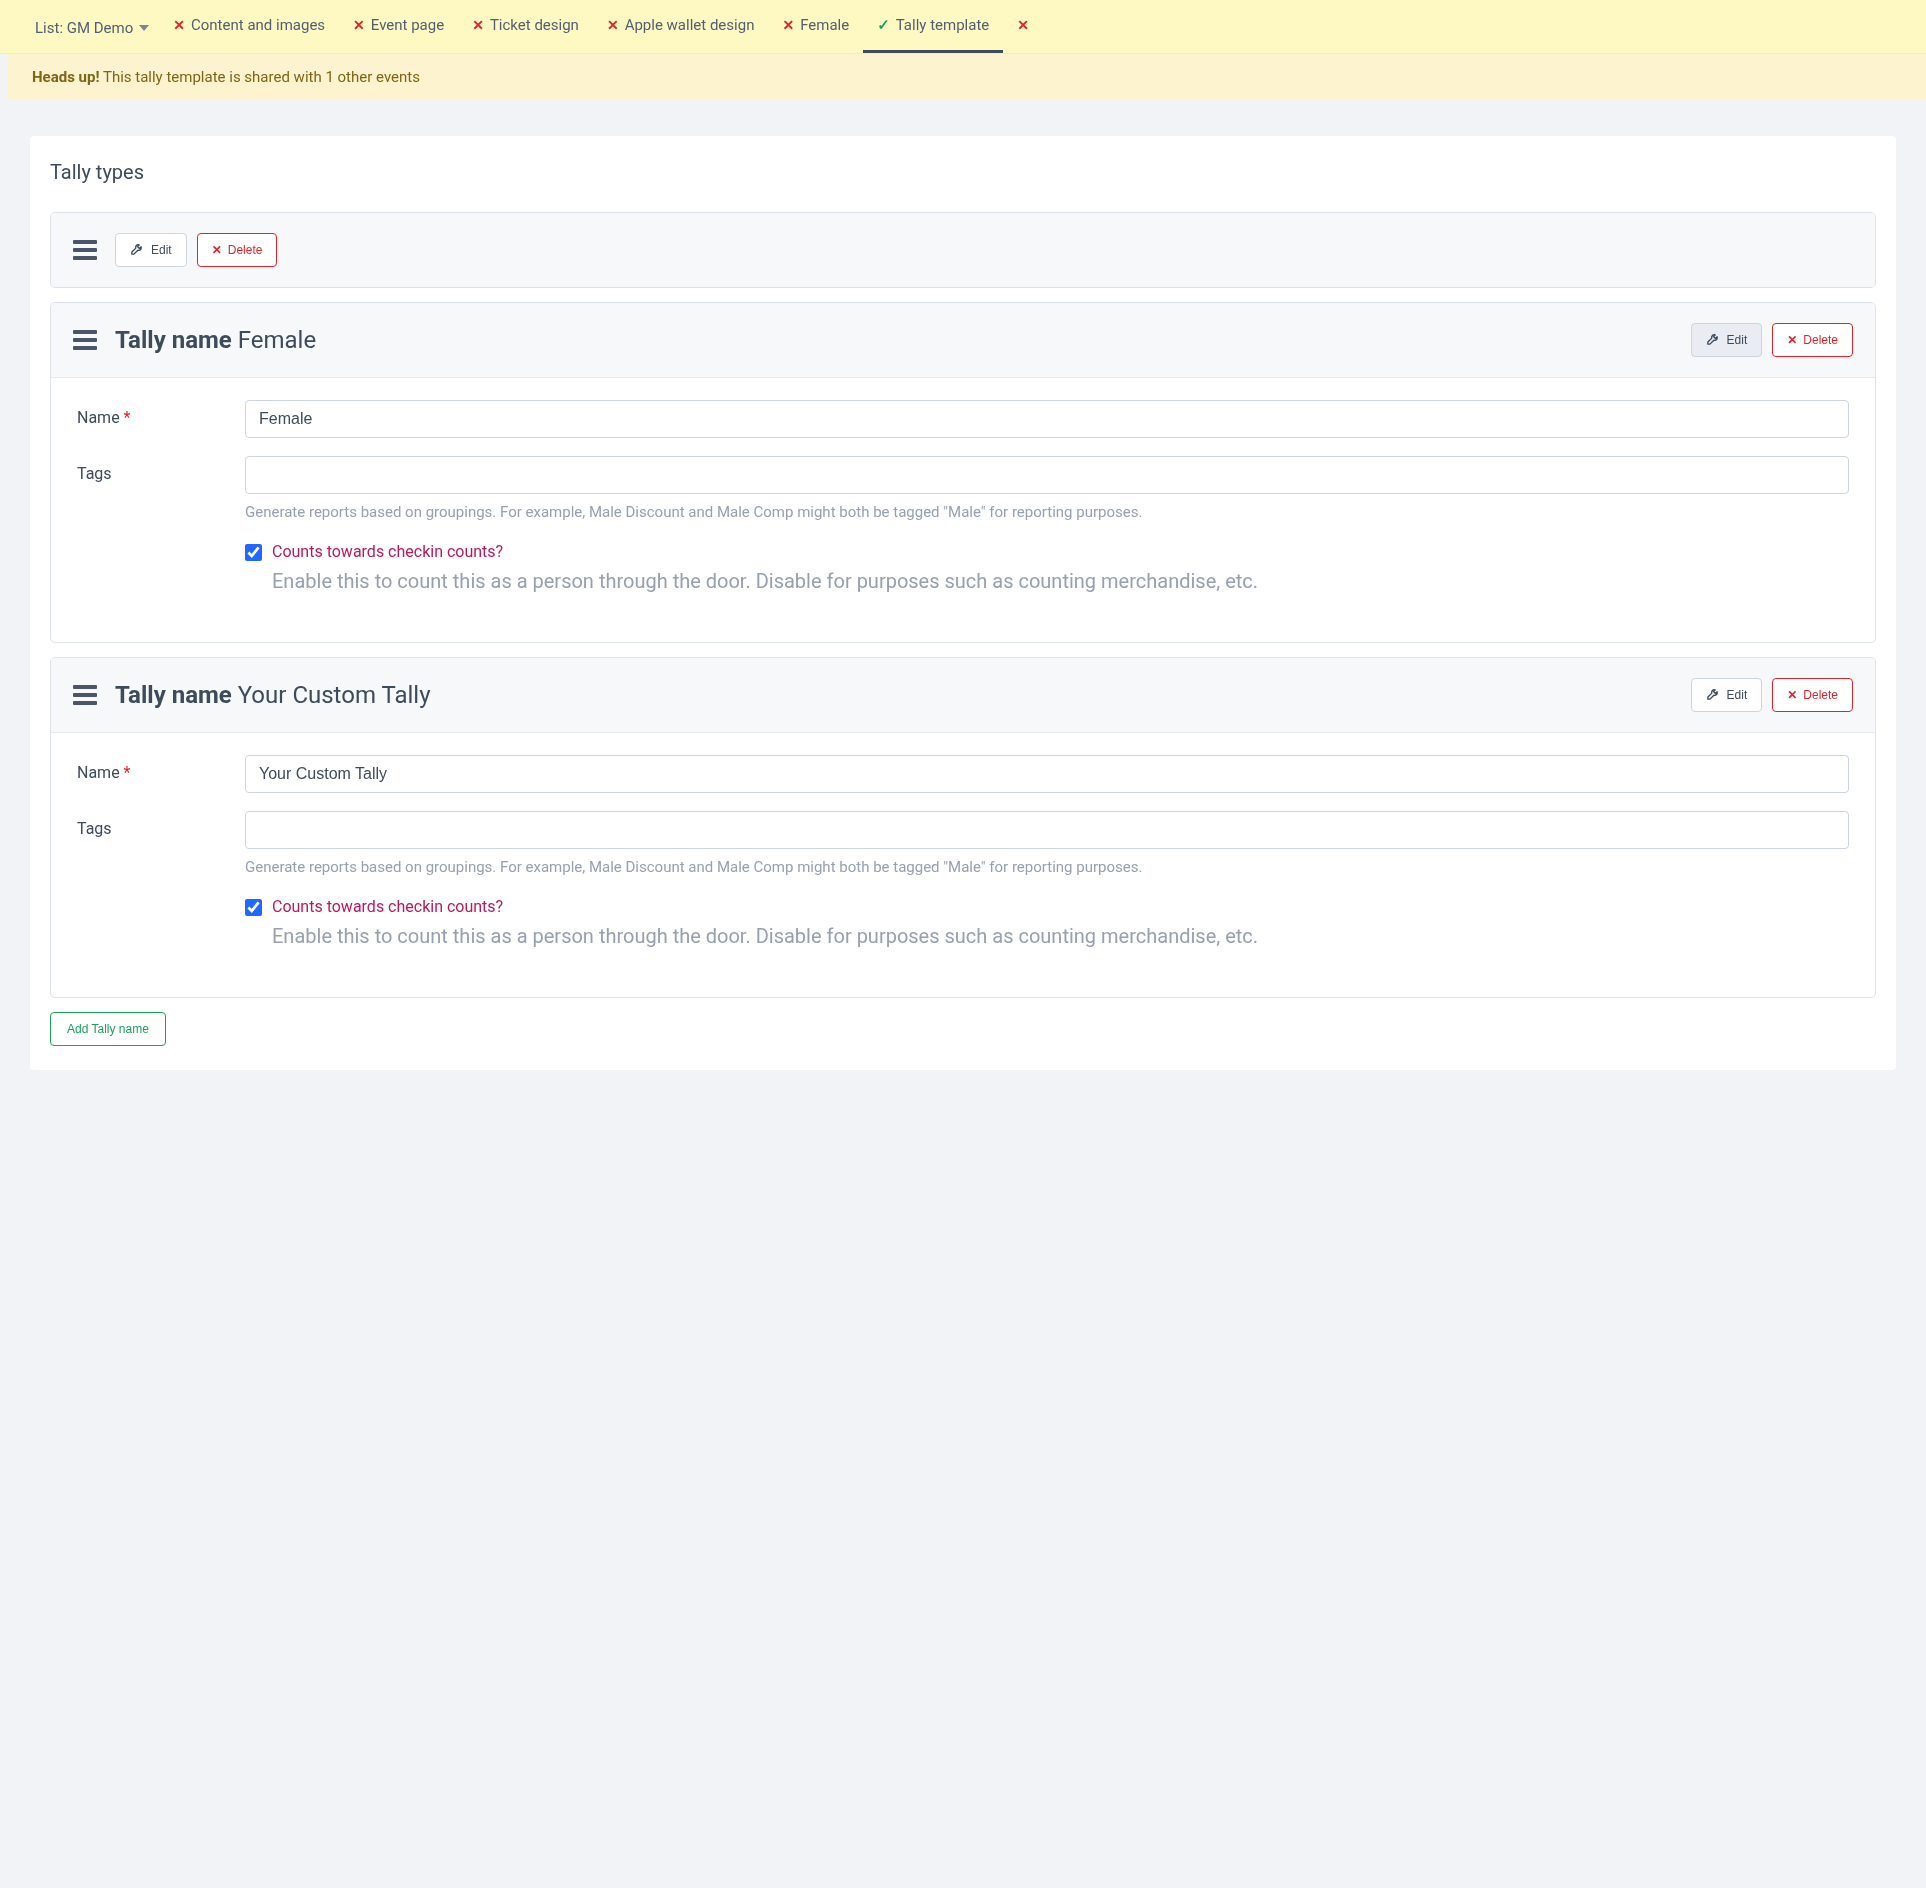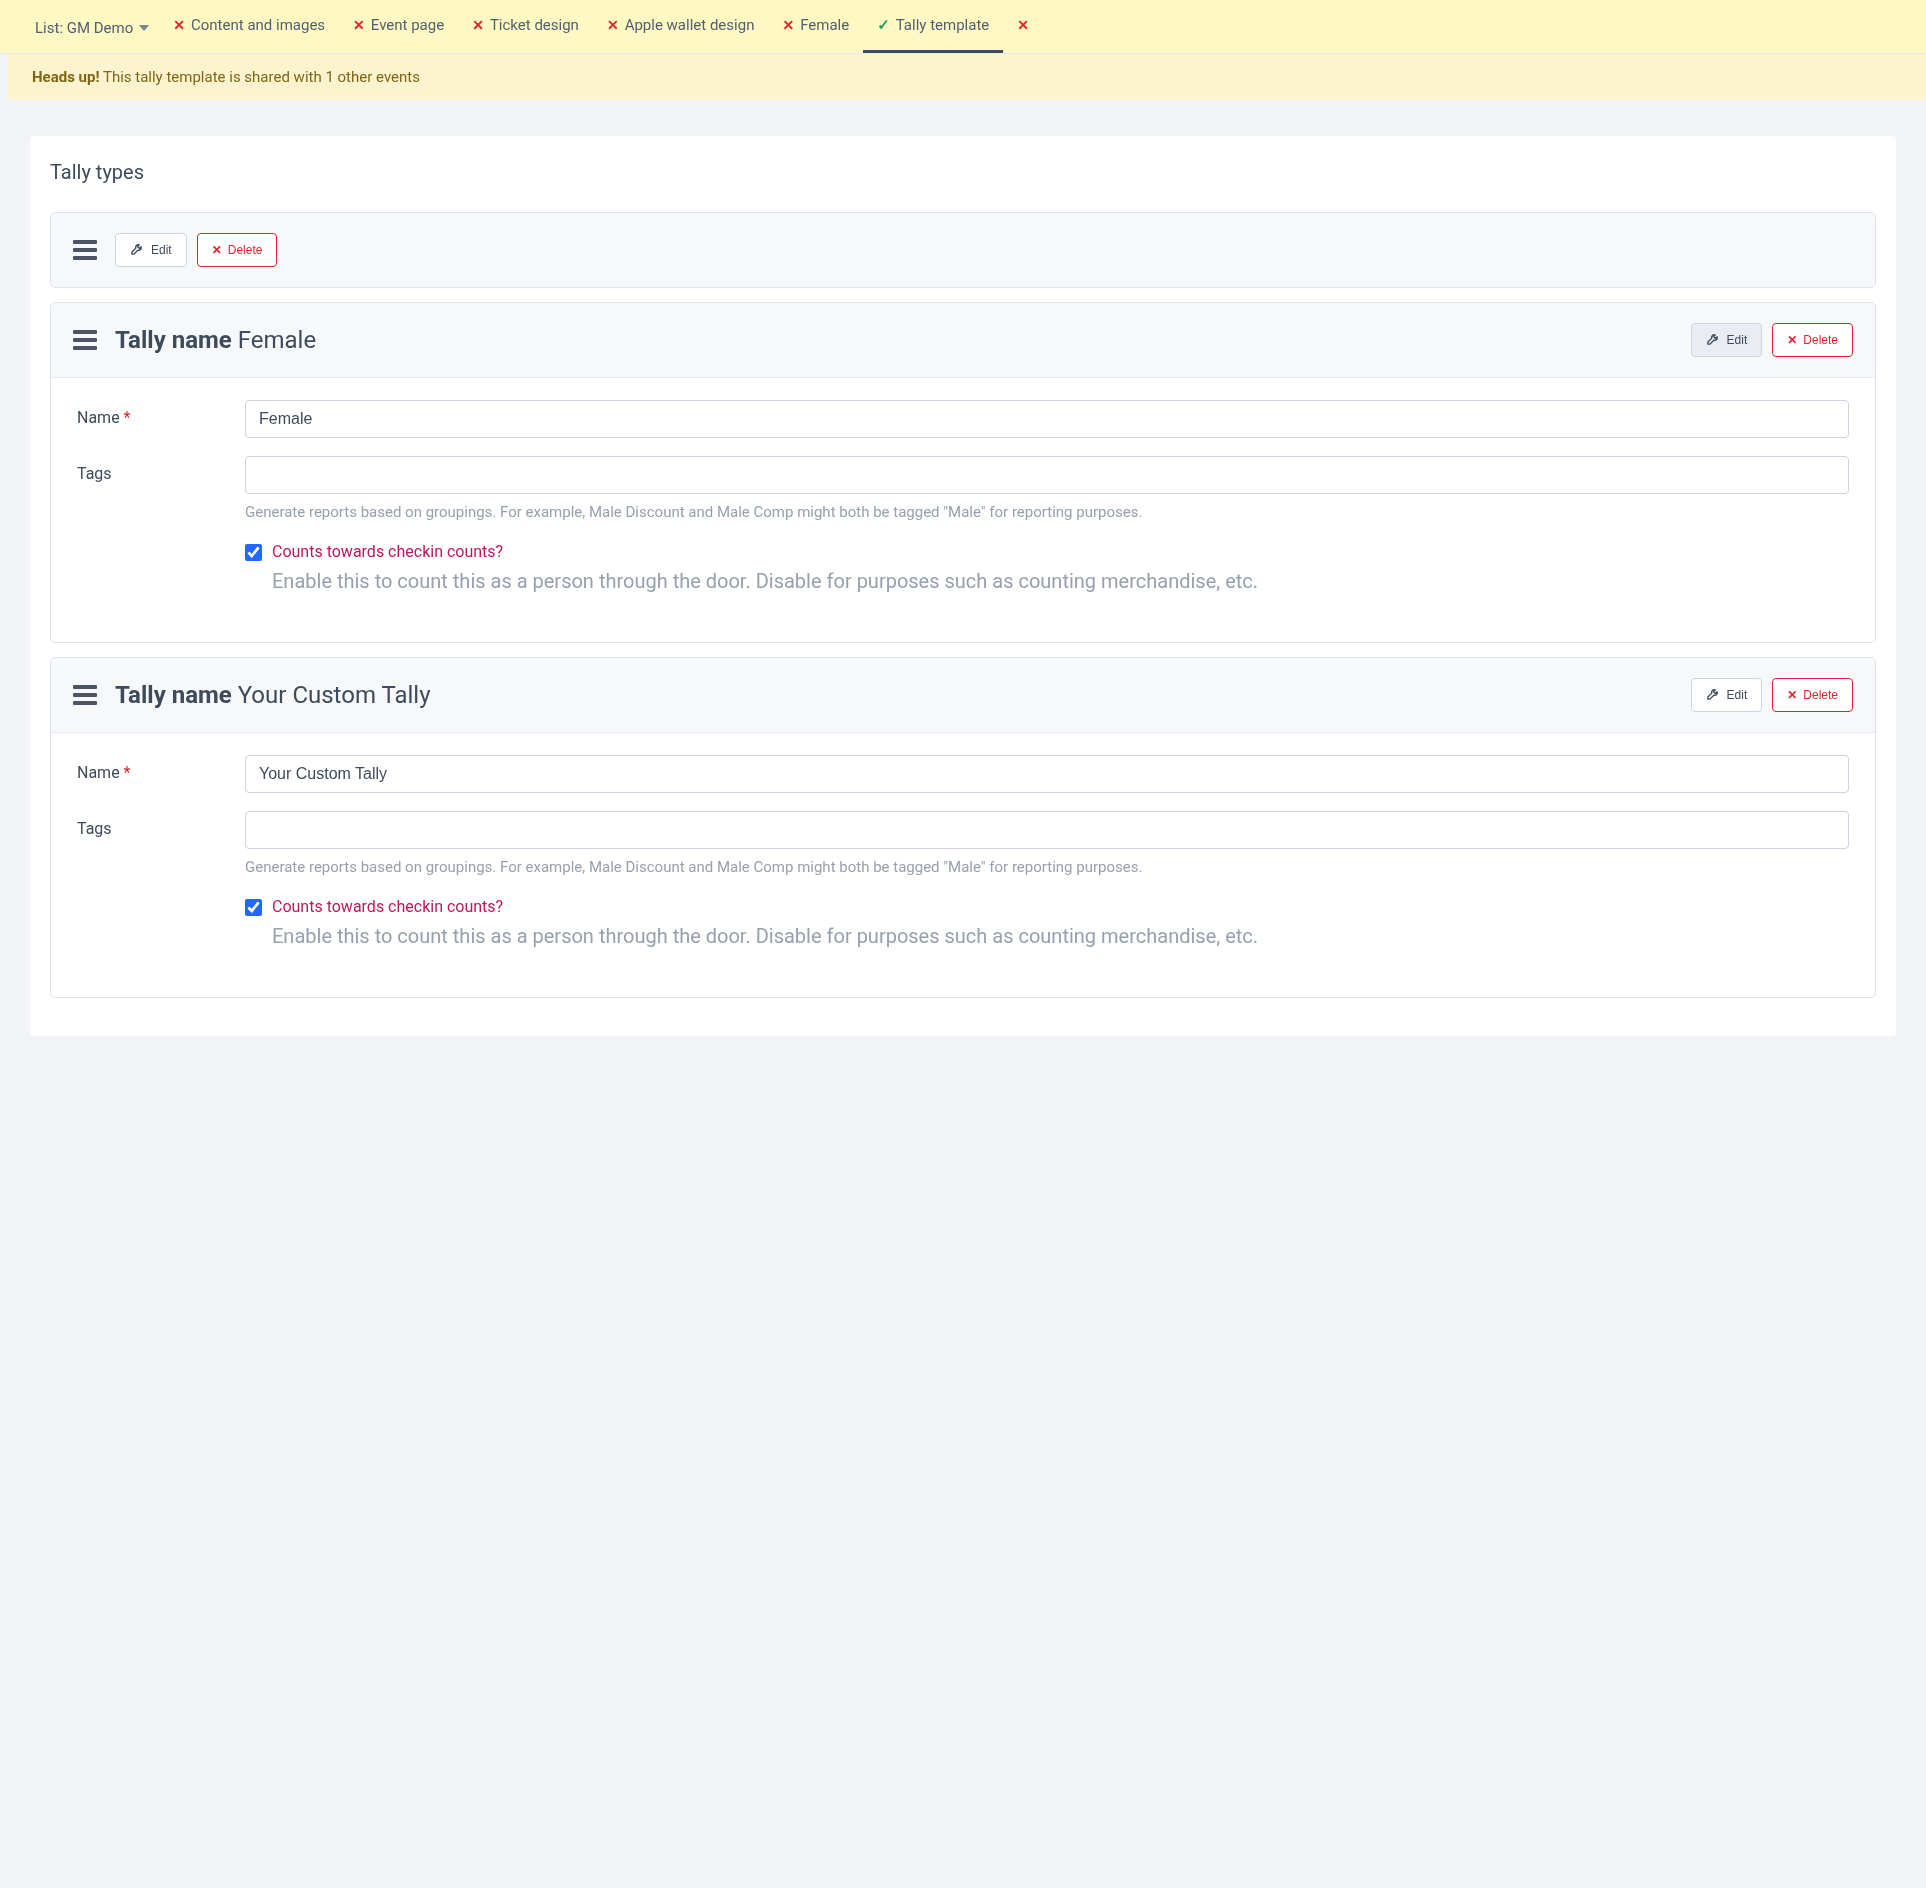--- a/index.html
+++ b/index.html
@@ -324,14 +324,19 @@
                   <div>
                     <div class="chk-label">Counts towards checkin counts?</div>
                     <div class="chk-help">Enable this to count this as a person through the door. Disable for purposes such as counting merchandise, etc.</div>
                   </div>
                 </div>
               </div>
             </div>
           </div>
         </div>
       </div>
+    <div class="add-wrap">
+      <button class="btn btn-add">
+        <span>Add Tally name</span>
+      </button>
+    </div>
   </div>
 </div>
 
 </body></html>

